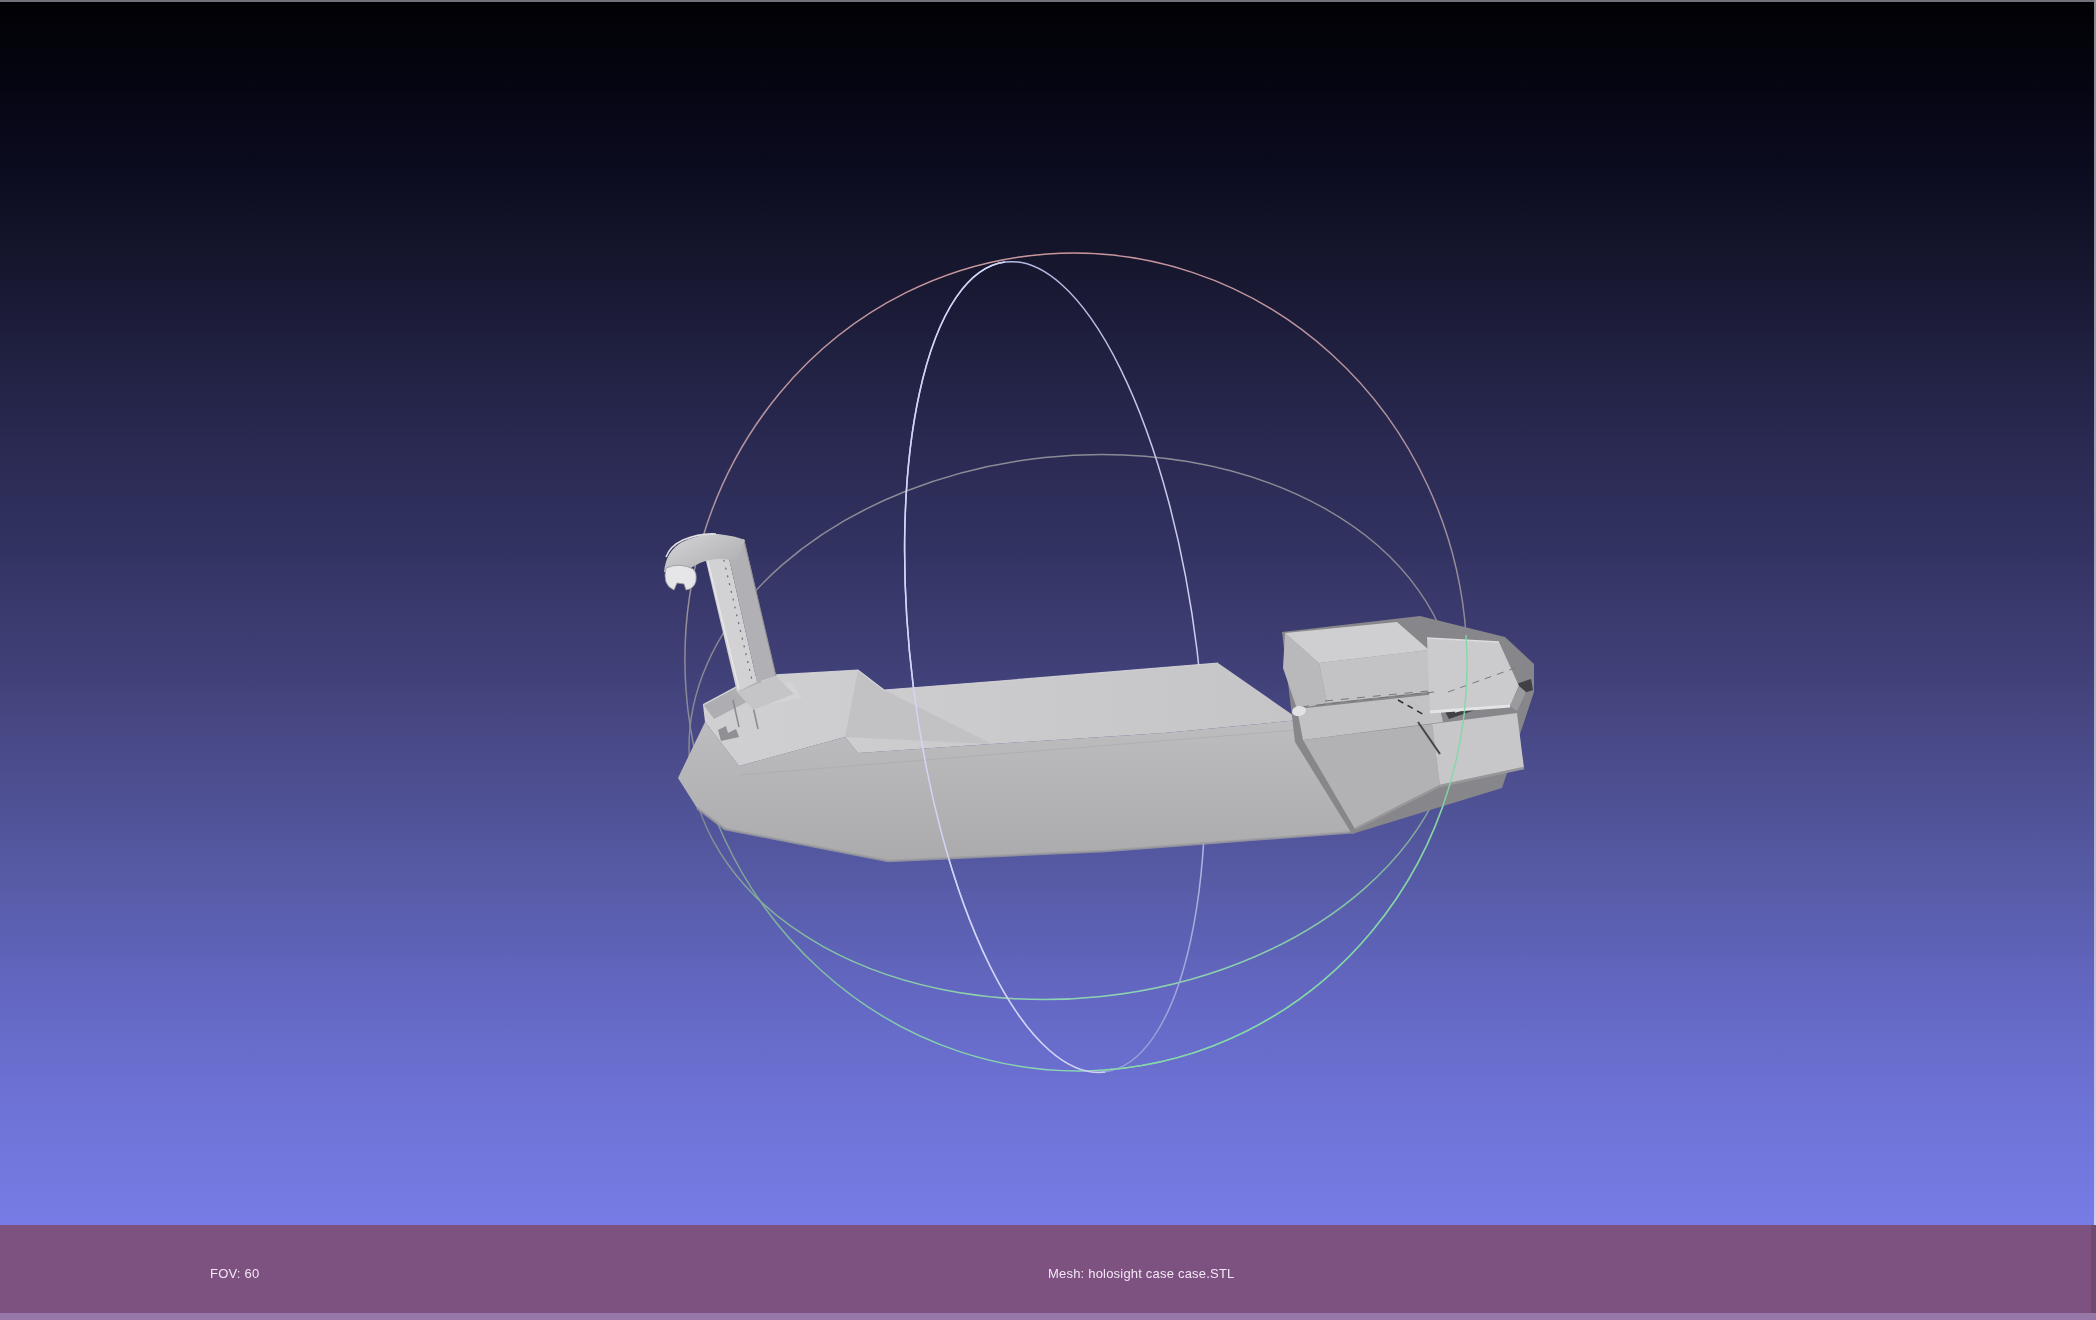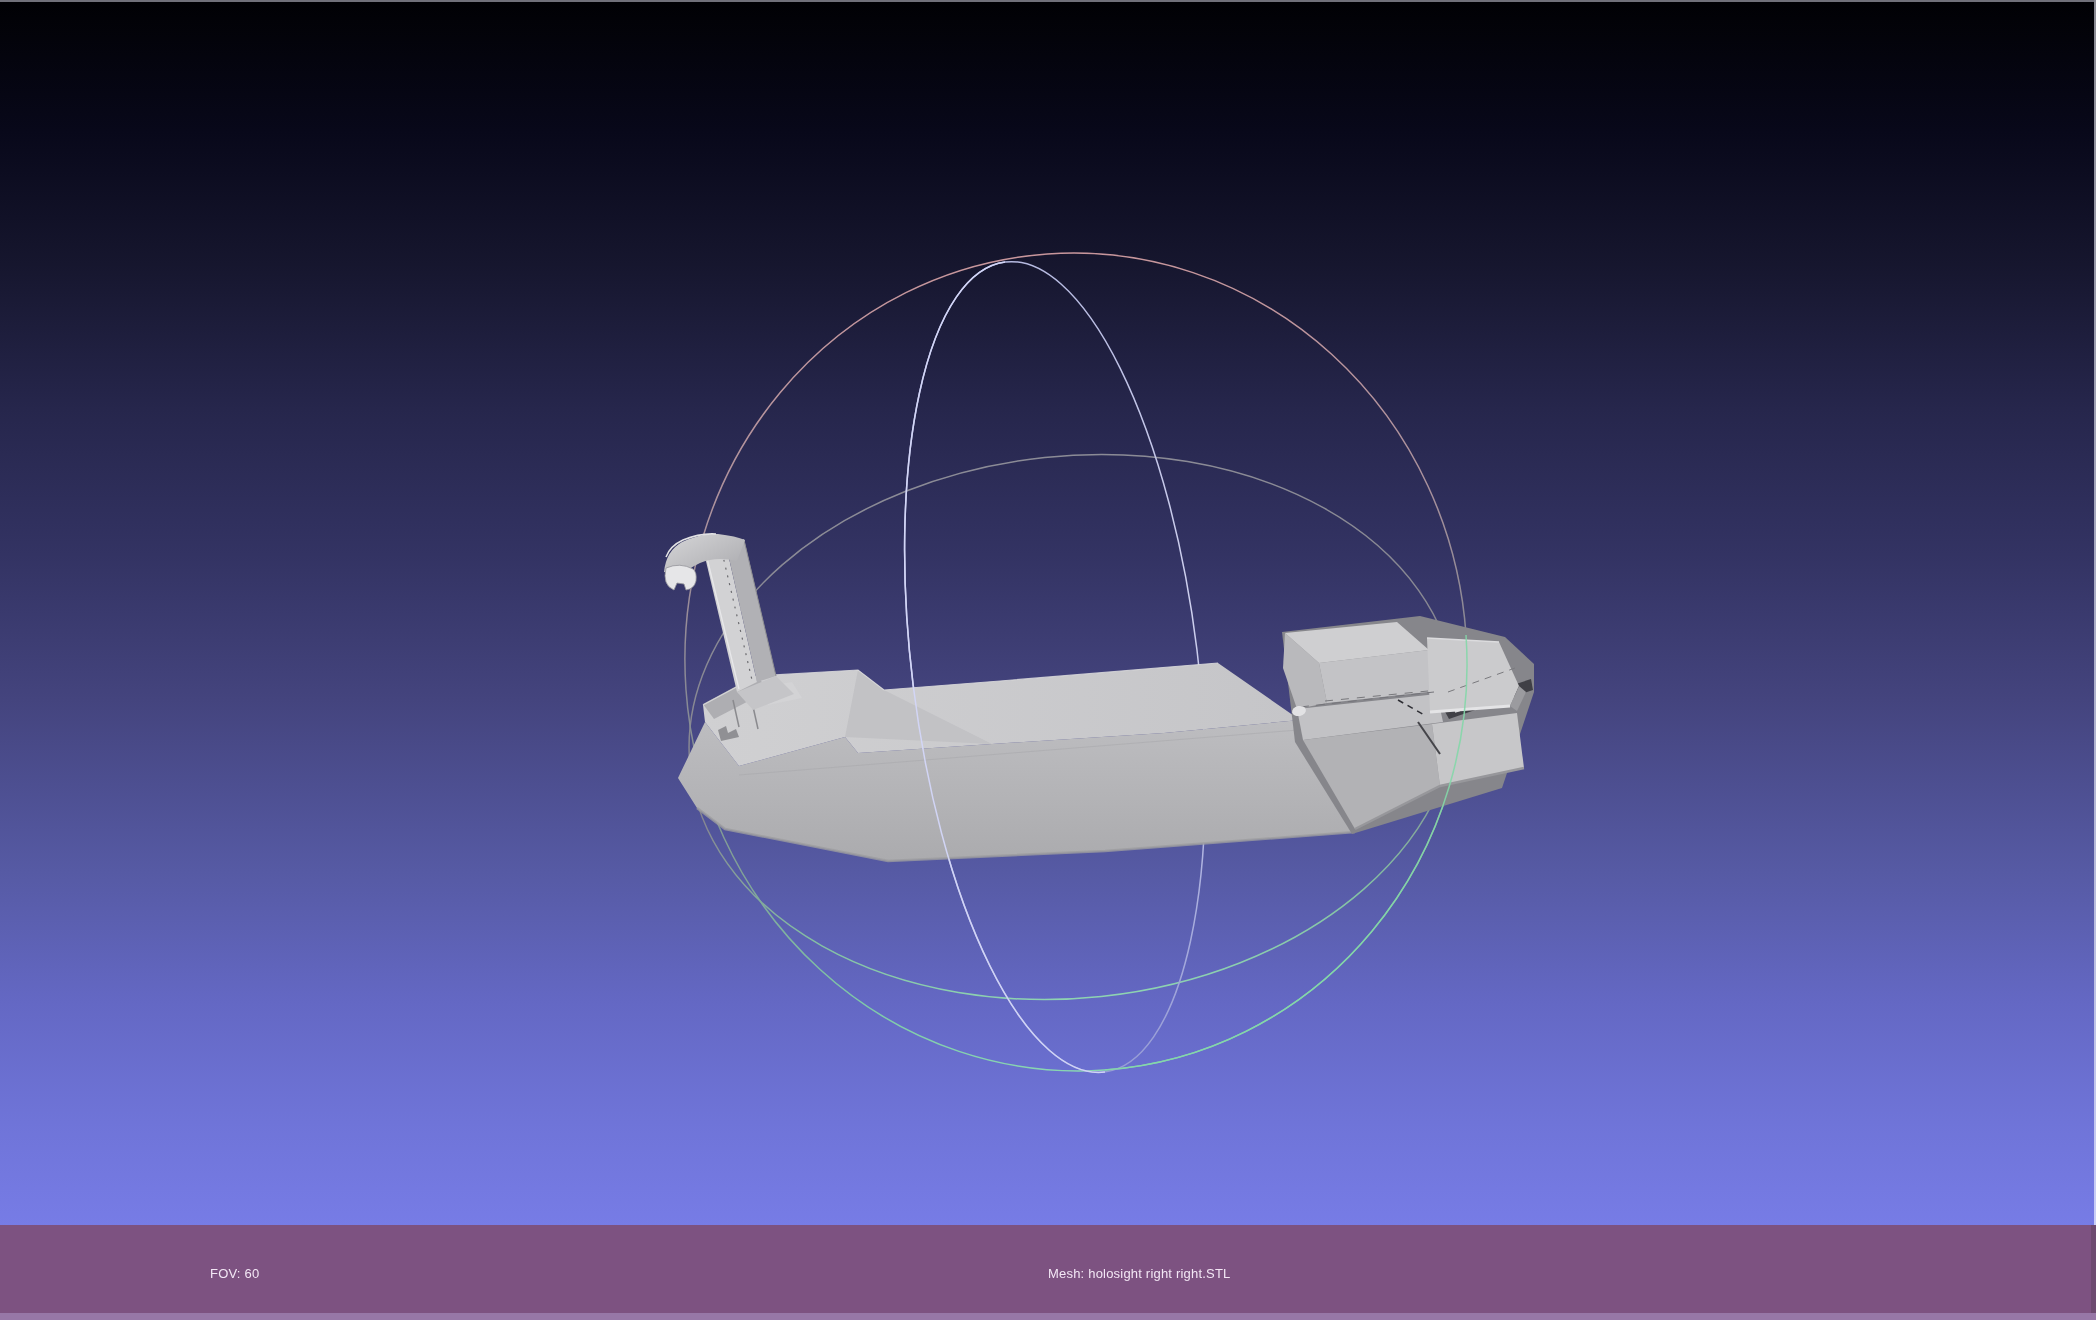--- a/index.html
+++ b/index.html
@@ -128,21 +128,21 @@
   <div class="border-top"></div>
   <div class="border-right"></div>
 
   <div class="status-bar">
     <div class="hud hud-left">
       <div>FOV: 60</div>
       <div>FPS:   70.4</div>
       
     </div>
     <div class="hud hud-right">
-      <div>Mesh: holosight right right.STL</div>
+      <div>Mesh: holosight case case.STL</div>
       <div>Vertices: 17,939</div>
       
       
     </div>
   </div>
   <div class="bar-right-shade"></div>
   <div class="bottom-strip"></div>
 
 </div>
 

